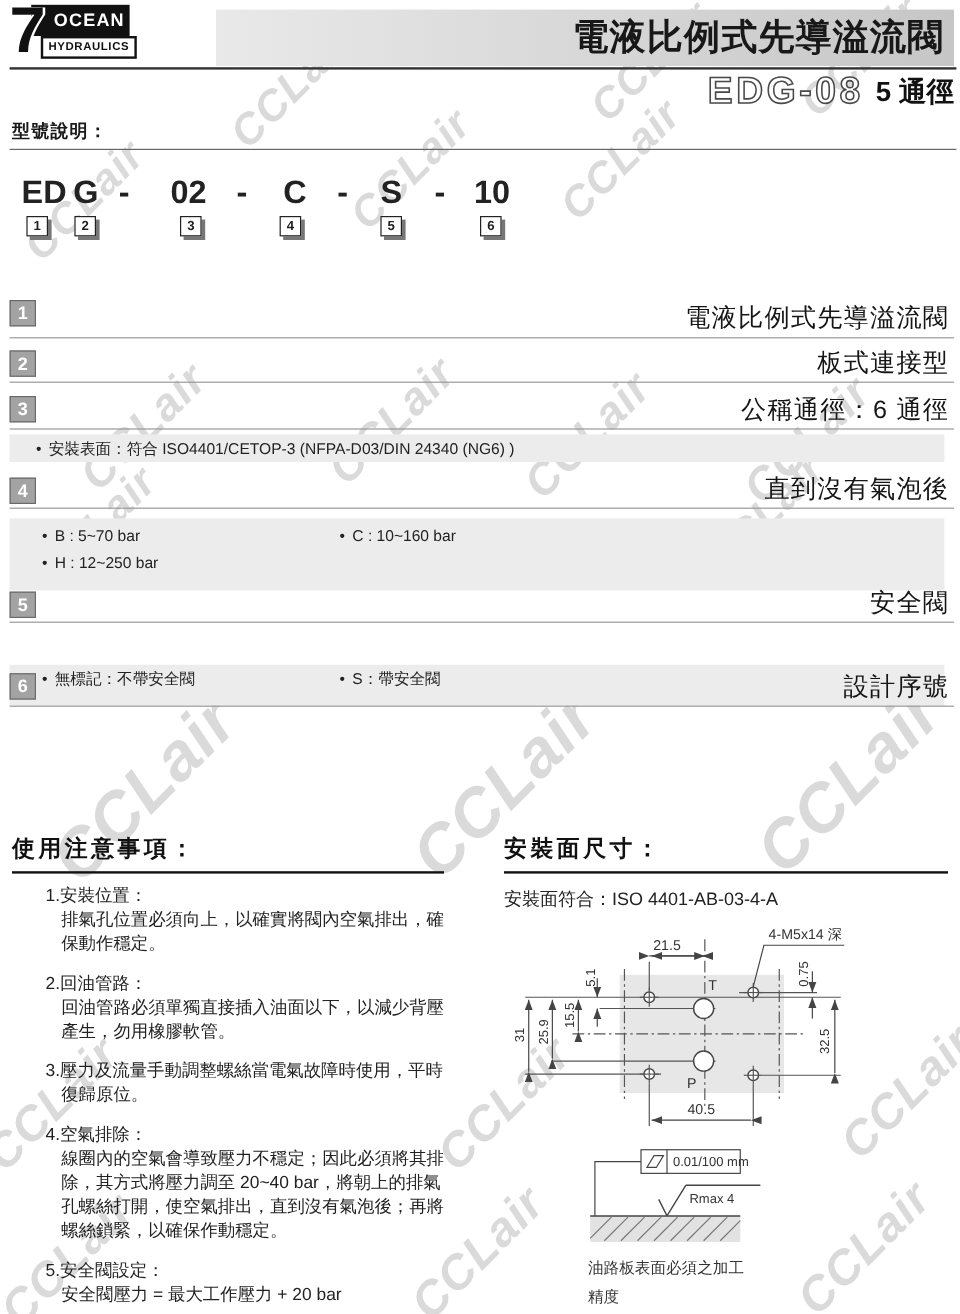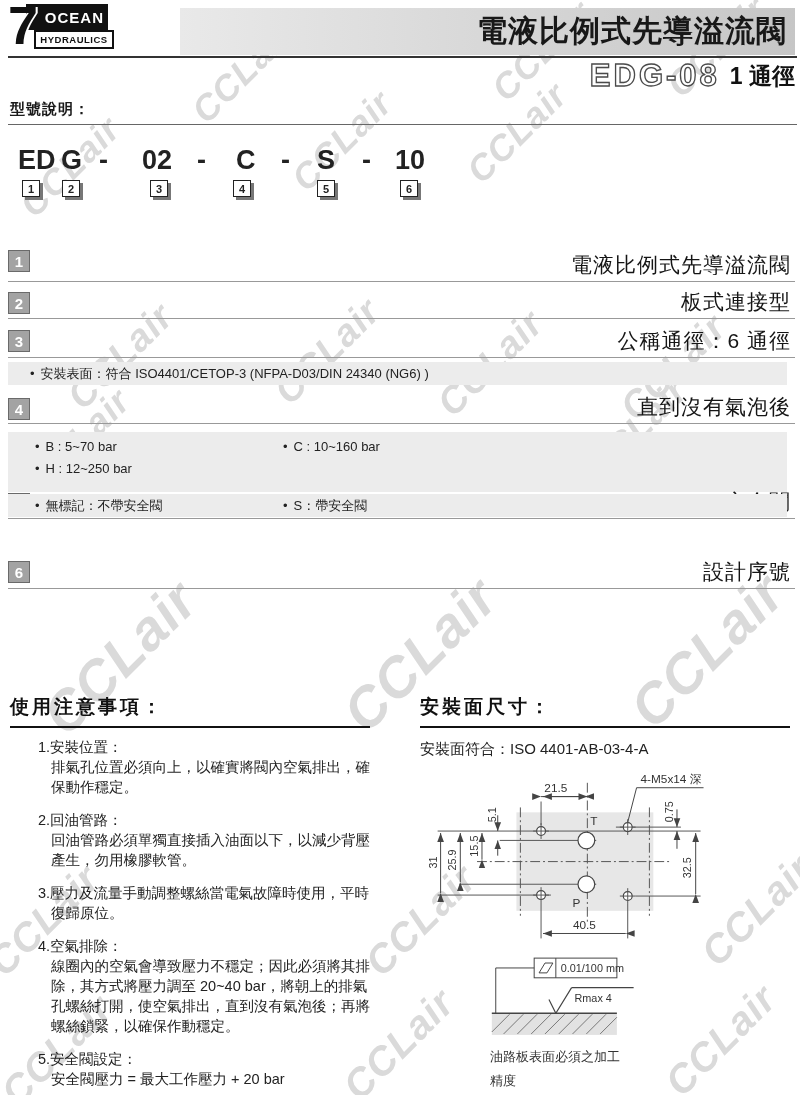--- a/index.html
+++ b/index.html
@@ -93,21 +93,21 @@
   </div>
   <div class="lay logo-hyd">
     <span>HYDRAULICS</span>
   </div>
   <div class="lay title-bar">
     <span>電液比例式先導溢流閥</span>
   </div>
   <div class="lay top-rule"></div>
   <div class="lay edg-row">
     <span class="edg-model">EDG-08</span>
-    <span class="edg-size">1 通徑</span>
+    <span class="edg-size">5 通徑</span>
   </div>
 
   <div class="lay mc-heading">型號說明：</div>
   <div class="lay mc-rule"></div>
 
   <span class="lay mc-part" style="left:18px">ED</span>
   <span class="lay mc-part" style="left:61px">G</span>
   <span class="lay mc-part" style="left:99px">-</span>
   <span class="lay mc-part" style="left:142px">02</span>
   <span class="lay mc-part" style="left:197px">-</span>
@@ -153,21 +153,21 @@
       <span class="b">•</span><span>C : 10~160 bar</span>
     </span>
     <span class="optitem" style="left:27px;top:29px">
       <span class="b">•</span><span>H : 12~250 bar</span>
     </span>
   </div>
   <div class="lay sec" style="top:493px;height:25px">
     <div class="snum">5</div>
     <div class="stitle">安全閥</div>
   </div>
-  <div class="lay graybar" style="top:494px;height:23px">
+  <div class="lay graybar" style="top:554px;height:34px">
     <span class="optitem" style="left:27px;top:0;line-height:23px">
       <span class="b">•</span><span>無標記：不帶安全閥</span>
     </span>
     <span class="optitem" style="left:275px;top:0;line-height:23px">
       <span class="b">•</span><span>S：帶安全閥</span>
     </span>
   </div>
   <div class="lay sec" style="top:561px;height:27px">
     <div class="snum">6</div>
     <div class="stitle">設計序號</div>

